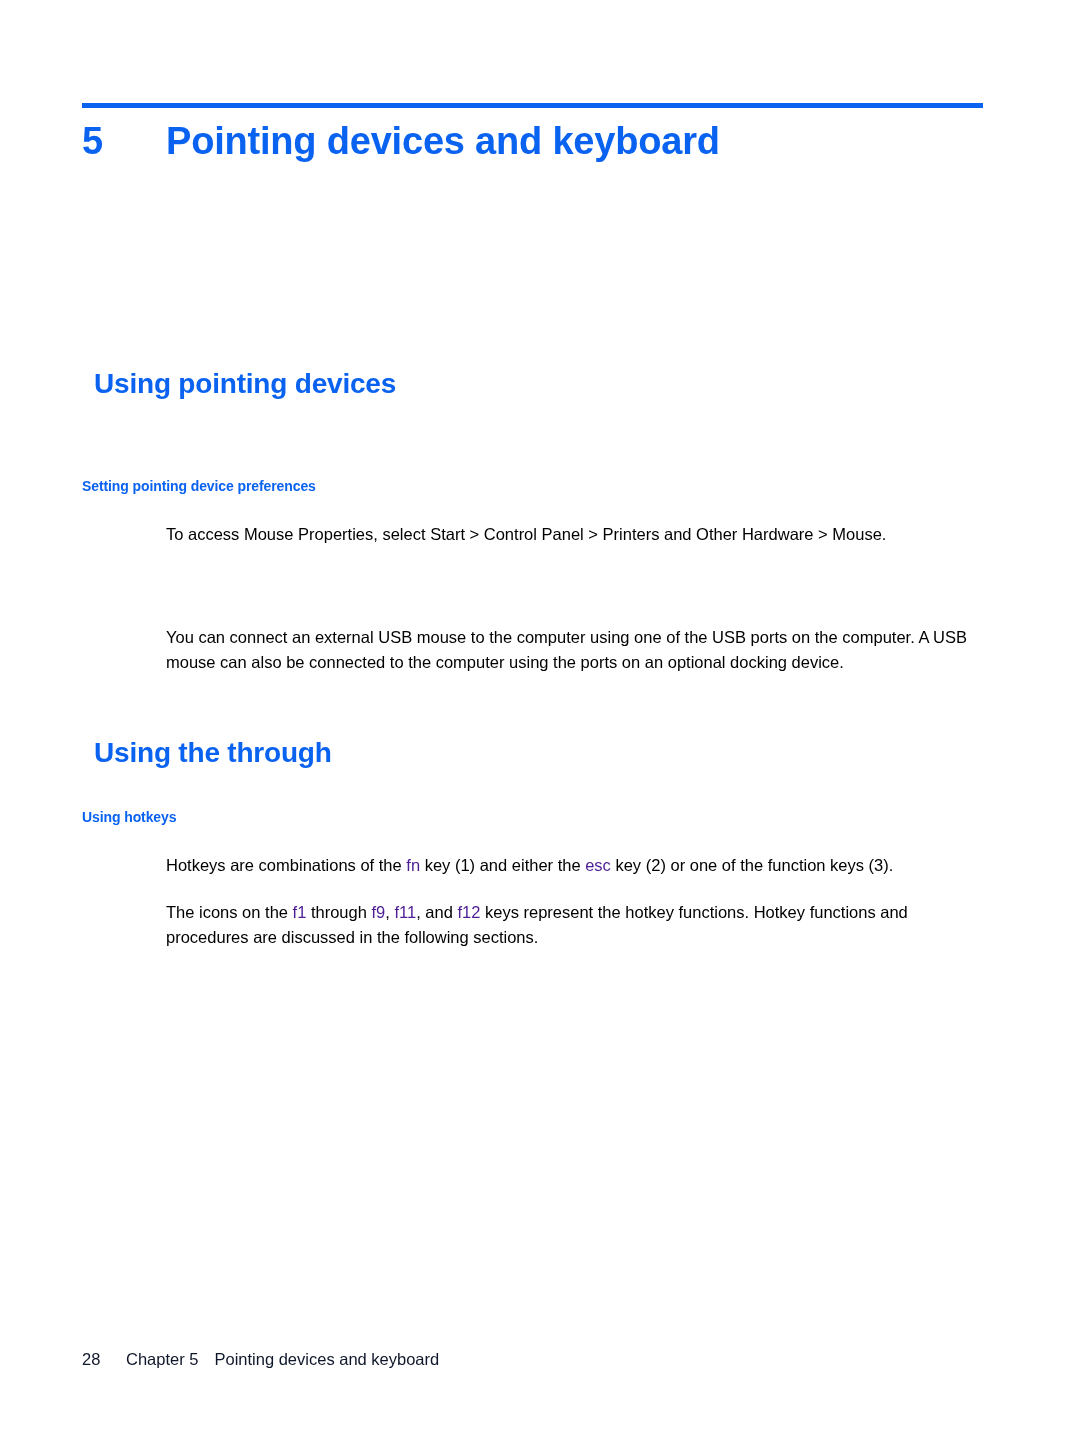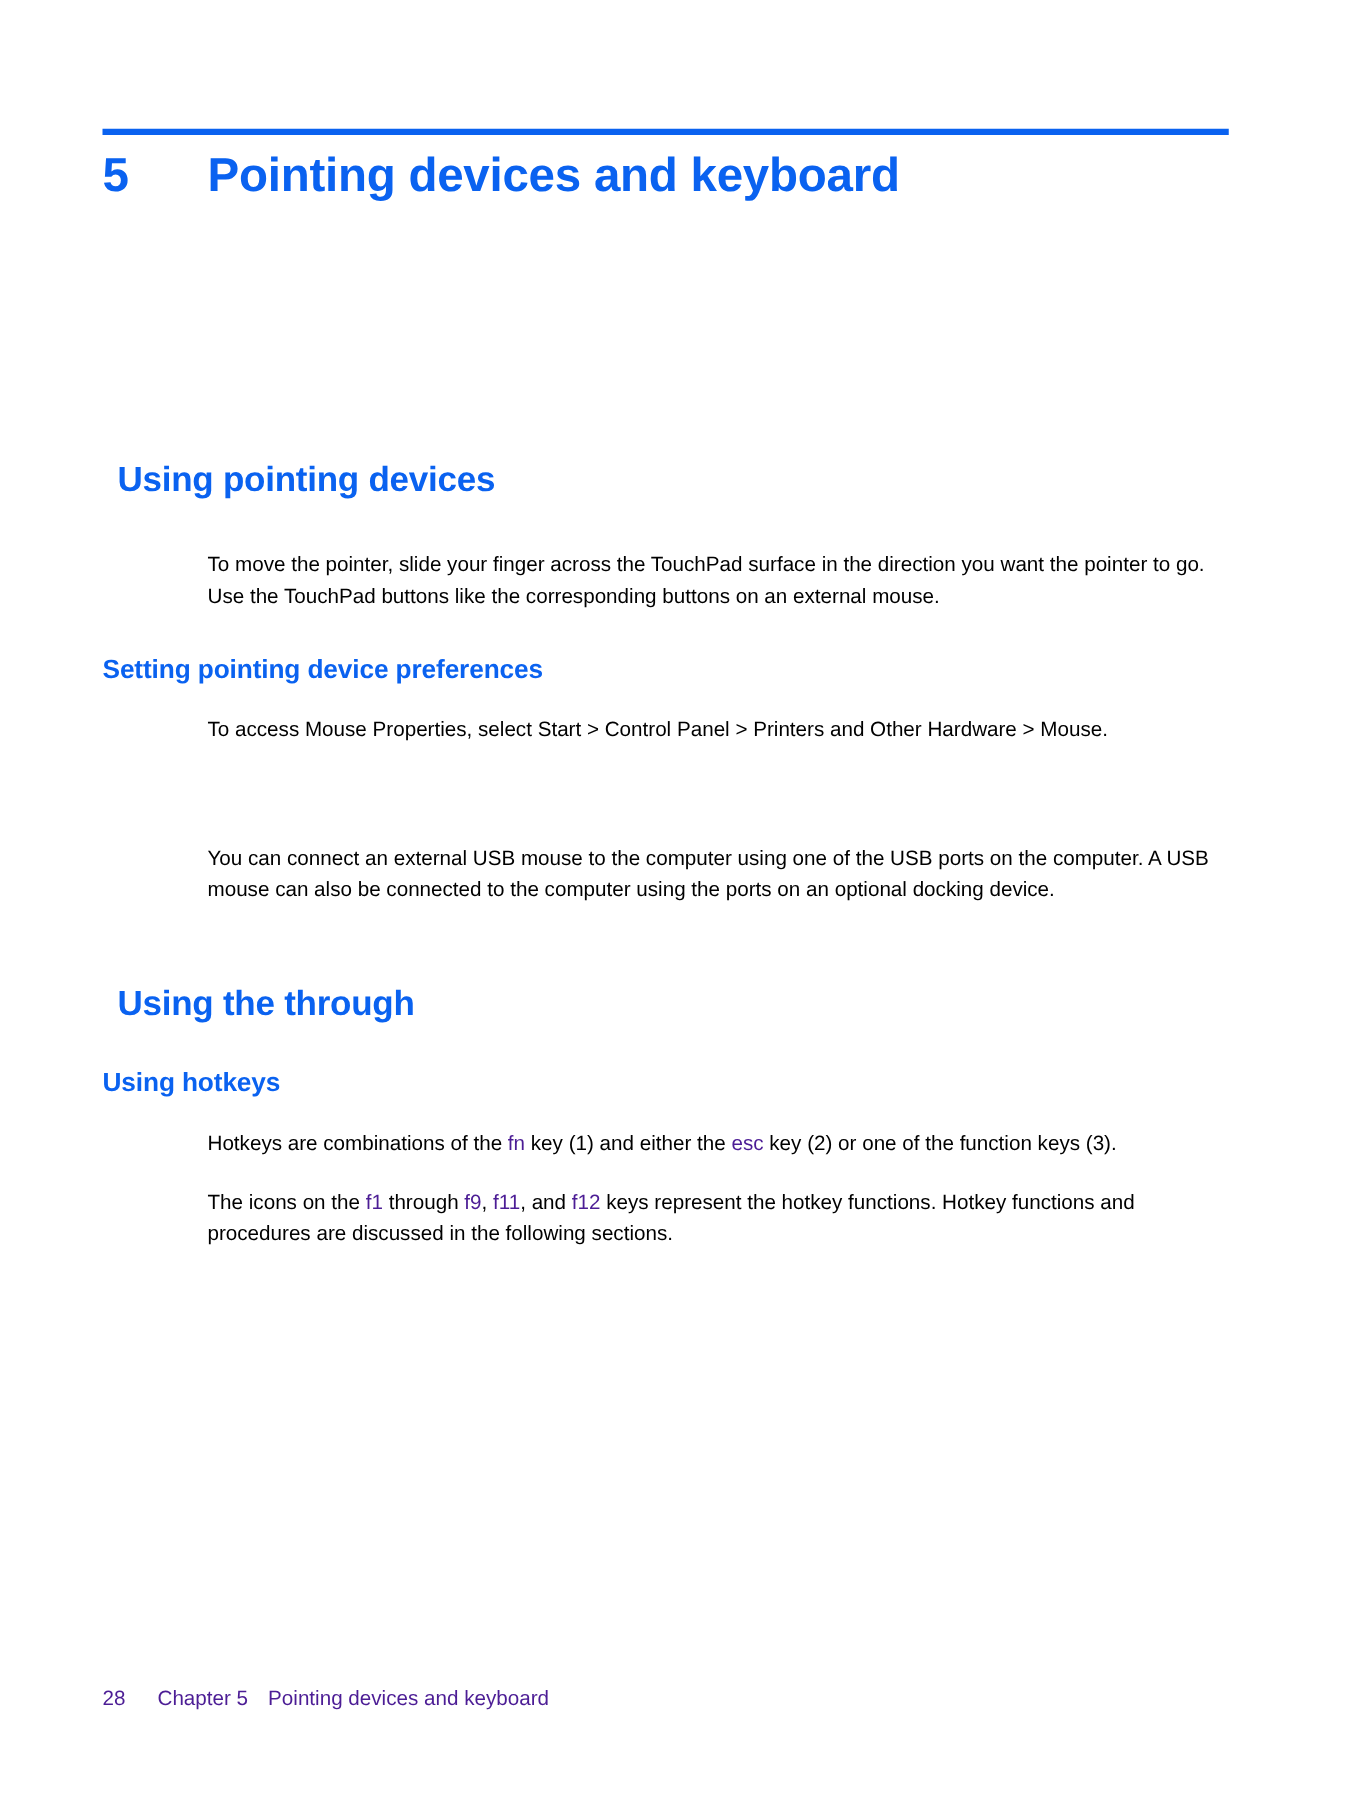--- a/index.html
+++ b/index.html
@@ -60,21 +60,21 @@
   h1.h1 {
     margin: 12px;
     font-size: 28px;
     font-weight: bold;
     color: #0a62f0;
     line-height: 34px;
     letter-spacing: -0.2px;
   }
   h2.h2 {
     margin: 0;
-    font-size: 21px;
+    font-size: 14px;
     font-weight: bold;
     color: #0a62f0;
     line-height: 26px;
     letter-spacing: -0.1px;
   }
 
   p.body {
     margin: 0;
     margin-left: 84px;
     font-size: 16.5px;
@@ -93,21 +93,21 @@
   .sp-p-h1   { height: 49px; }
   .sp-h1b-h2 { height: 22px; }
 
   
   .footer {
     position: absolute;
     left: 82px;
     top: 1348px;
     font-size: 16.5px;
     line-height: 22px;
-    color: #4c1d95;
+    color: #0f172a;
     white-space: nowrap;
   }
   .footer .pagenum { display: inline-block; width: 44px; }
   .footer .chap    { display: inline-block; margin-right: 16px; }
 </style>
 </head>
 <body>
 
 <div class="page">
 
@@ -116,21 +116,20 @@
   <div class="chapter-title">
     <span class="num">5</span><span>Pointing devices and keyboard</span>
   </div>
 
   <div class="content">
 
     <h1 class="h1">Using pointing devices</h1>
 
     <div class="sp-h1-p"></div>
 
-    <p class="body">To move the pointer, slide your finger across the TouchPad surface in the direction you want the pointer to go. Use the TouchPad buttons like the corresponding buttons on an external mouse.</p>
 
     <div class="sp-p-h2"></div>
 
     <h2 class="h2">Setting pointing device preferences</h2>
 
     <div class="sp-h2-p"></div>
 
     <p class="body">
       <span>To access Mouse Properties, select </span><b>Start &gt; Control Panel &gt; Printers and Other Hardware &gt; Mouse</b><span>.</span>
     </p>

